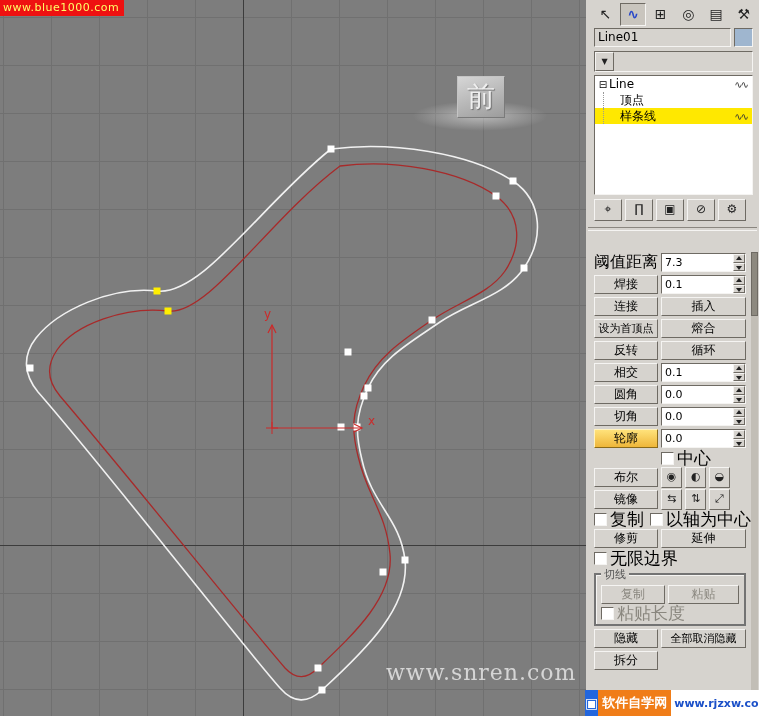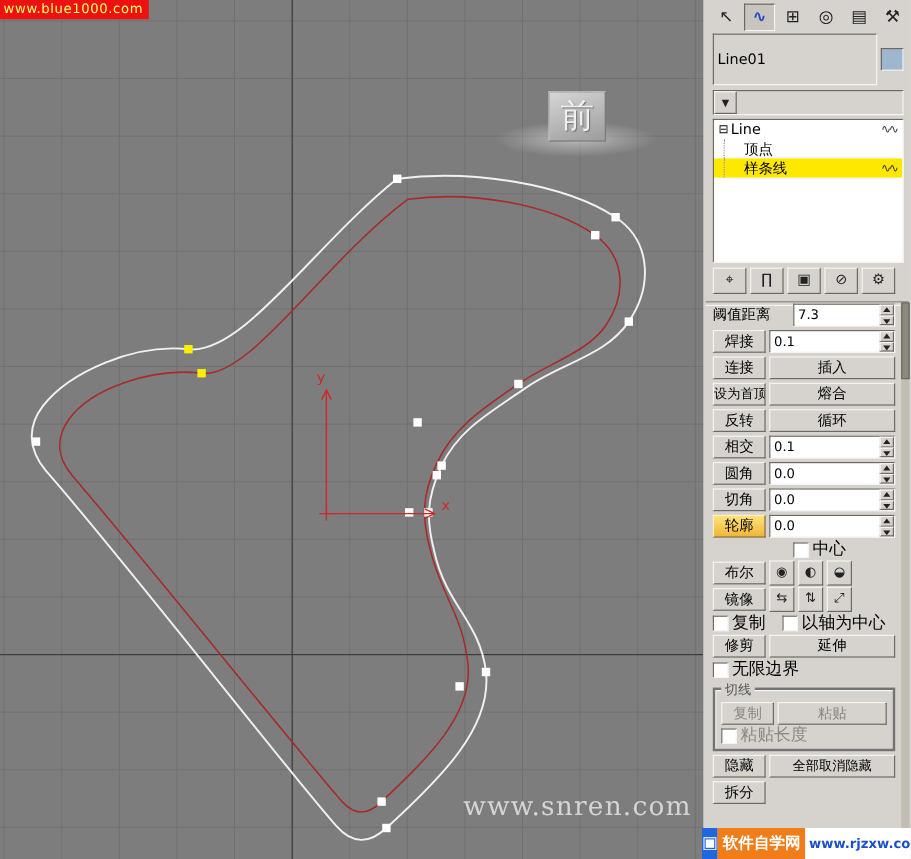--- a/index.html
+++ b/index.html
@@ -49,21 +49,21 @@
   .panel { position:absolute; left:586px; top:0; width:173px; height:716px; background:#d6d3ce; font-size:12px; color:#000; }
 
   .tabbar { display:flex; gap:1px; padding:3px 2px 2px 6px; height:26px; box-sizing:border-box; }
   .tab { width:25px; height:21px; text-align:center; line-height:20px; font-size:14px; color:#222;
          border:1px solid transparent; }
   .tab.active { border-color:#6e6a63 #f5f4f2 #f5f4f2 #6e6a63; background:#c9c5be; }
   .tab-modify-glyph { color:#2a49c9; font-weight:bold; }
 
   .name-row { display:flex; gap:3px; padding:2px 6px 2px 8px; align-items:center; }
   .name-field { flex:1; height:17px; background:#d6d3ce; border:1px solid; border-color:#6e6a63 #f5f4f2 #f5f4f2 #6e6a63;
-                font-size:12px; padding:12px 3px; line-height:17px; }
+                font-size:12px; padding:0 3px; line-height:17px; }
   .swatch { width:17px; height:17px; background:#9fb6cf; border:1px solid; border-color:#6e6a63 #f5f4f2 #f5f4f2 #6e6a63; }
 
   .dropdown { display:flex; margin:2px 6px 3px 8px; height:19px; border:1px solid; border-color:#6e6a63 #f5f4f2 #f5f4f2 #6e6a63; background:#d6d3ce; }
   .dropdown .dd-label { flex:1; padding:1px 4px; font-size:12px; }
   .dropdown .dd-btn { width:17px; background:#d6d3ce; border-left:1px solid #f5f4f2; text-align:center; font-size:8px; line-height:18px; color:#222;
                       border:1px solid; border-color:#f5f4f2 #6e6a63 #6e6a63 #f5f4f2; }
 
   .stack { margin:1px 6px 0 8px; height:118px; background:#ffffff; border:1px solid; border-color:#6e6a63 #f5f4f2 #f5f4f2 #6e6a63; overflow:hidden; }
   .stack-row { display:flex; align-items:center; height:16px; font-size:12px; padding:0 2px; white-space:nowrap; }
   .stack-row .tree-toggle { width:12px; font-size:10px; text-align:center; }
@@ -75,39 +75,39 @@
   .tool-btn { width:26px; height:20px; background:#d6d3ce; border:1px solid; border-color:#f5f4f2 #6e6a63 #6e6a63 #f5f4f2;
               font-size:12px; text-align:center; line-height:19px; color:#222; }
 
   .sep { height:2px; border-top:1px solid #8a867f; border-bottom:1px solid #f5f4f2; margin:3px 2px; }
 
   .rollout { position:absolute; left:0; top:250px; bottom:0; width:166px; overflow:hidden; }
   .row { display:flex; align-items:center; gap:3px; margin:3px 6px 0 8px; height:19px; }
   .btn { background:#d6d3ce; border:1px solid; border-color:#f5f4f2 #6e6a63 #6e6a63 #f5f4f2;
          font-size:12px; height:19px; line-height:17px; text-align:center; box-sizing:border-box;
          white-space:nowrap; overflow:hidden; color:#000; }
-  .btn.col-l { width:44px; flex:none; }
+  .btn.col-l { width:64px; flex:none; }
   .btn.col-r { flex:1; }
   .btn.active-yellow { background:linear-gradient(#ffe27a,#eeb63a); border-color:#fff2c0 #8a6a1a #8a6a1a #fff2c0; }
   .btn.disabled { color:#8a877f; }
   .btn.tight { font-size:11px; }
 
-  .plain-label { font-size:12px; width:64px; flex:none; }
+  .plain-label { font-size:16px; width:64px; flex:none;text-align:right; }
   .spacer-l { width:64px; flex:none; }
 
   .spinner { flex:1; display:flex; height:17px; background:#fff; border:1px solid; border-color:#6e6a63 #f5f4f2 #f5f4f2 #6e6a63; }
   .spinner .val { flex:1; font-size:11px; padding:1px 3px; line-height:15px; }
   .arrows { width:12px; display:flex; flex-direction:column; flex:none; }
   .arrows .a { flex:1; background:#d6d3ce; border:1px solid; border-color:#f5f4f2 #6e6a63 #6e6a63 #f5f4f2; position:relative; }
   .arrows .a::after { content:""; position:absolute; left:2px; }
   .arrows .a.up::after   { top:1px;  border-left:3px solid transparent; border-right:3px solid transparent; border-bottom:4px solid #222; }
   .arrows .a.down::after { top:2px;  border-left:3px solid transparent; border-right:3px solid transparent; border-top:4px solid #222; }
 
   .cb { width:11px; height:11px; flex:none; background:#fff; border:1px solid; border-color:#6e6a63 #f5f4f2 #f5f4f2 #6e6a63; }
-  .cb-label { font-size:14px; white-space:nowrap; }
+  .cb-label { font-size:17px; white-space:nowrap; }
   .cb-label.disabled { color:#8a877f; }
 
   .icon-btn { width:19px; height:19px; flex:none; background:#d6d3ce; border:1px solid; border-color:#f5f4f2 #6e6a63 #6e6a63 #f5f4f2;
               font-size:11px; line-height:17px; text-align:center; color:#222; }
 
   .group { position:relative; margin:8px 6px 0 8px; border:2px solid #737373; box-shadow:1px 1px 0 #f5f4f2 inset; padding:8px 3px 4px 3px; }
   .group-title { position:absolute; top:-8px; left:5px; background:#d6d3ce; padding:0 3px; font-size:11px; color:#555; }
   .group .row { margin:2px 2px 0 2px; }
 
   .vscroll { position:absolute; right:1px; top:252px; bottom:0; width:7px; background:#c2beb6; }

